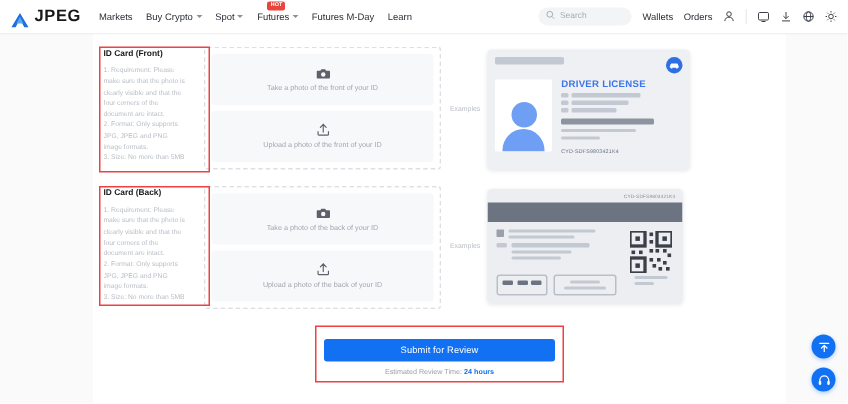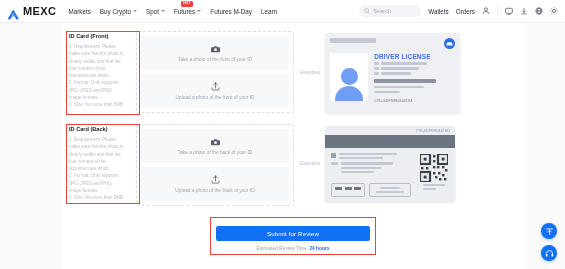--- a/index.html
+++ b/index.html
@@ -144,21 +144,21 @@
 
   <div class="header">
 
     <div class="logo">
       <span class="logo-mark">
         <svg width="13" height="11" viewBox="0 0 13 11">
           <path d="M6.3 0.6 L12 10.2 L9.2 10.2 L6.3 4.9 L3.4 10.2 L0.6 10.2 Z" fill="#1e6fe0"></path>
           <path d="M6.3 3.2 L8.6 7.6 L4.0 7.6 Z" fill="#5ba8f5"></path>
         </svg>
       </span>
-      <span class="logo-text">MEXC</span>
+      <span class="logo-text">JPEG</span>
     </div>
 
     <div class="nav">
       <div class="nav-item">
         <span>Markets</span>
       </div>
       <div class="nav-item">
         <span>Buy Crypto</span>
         <i class="caret"></i>
       </div>

